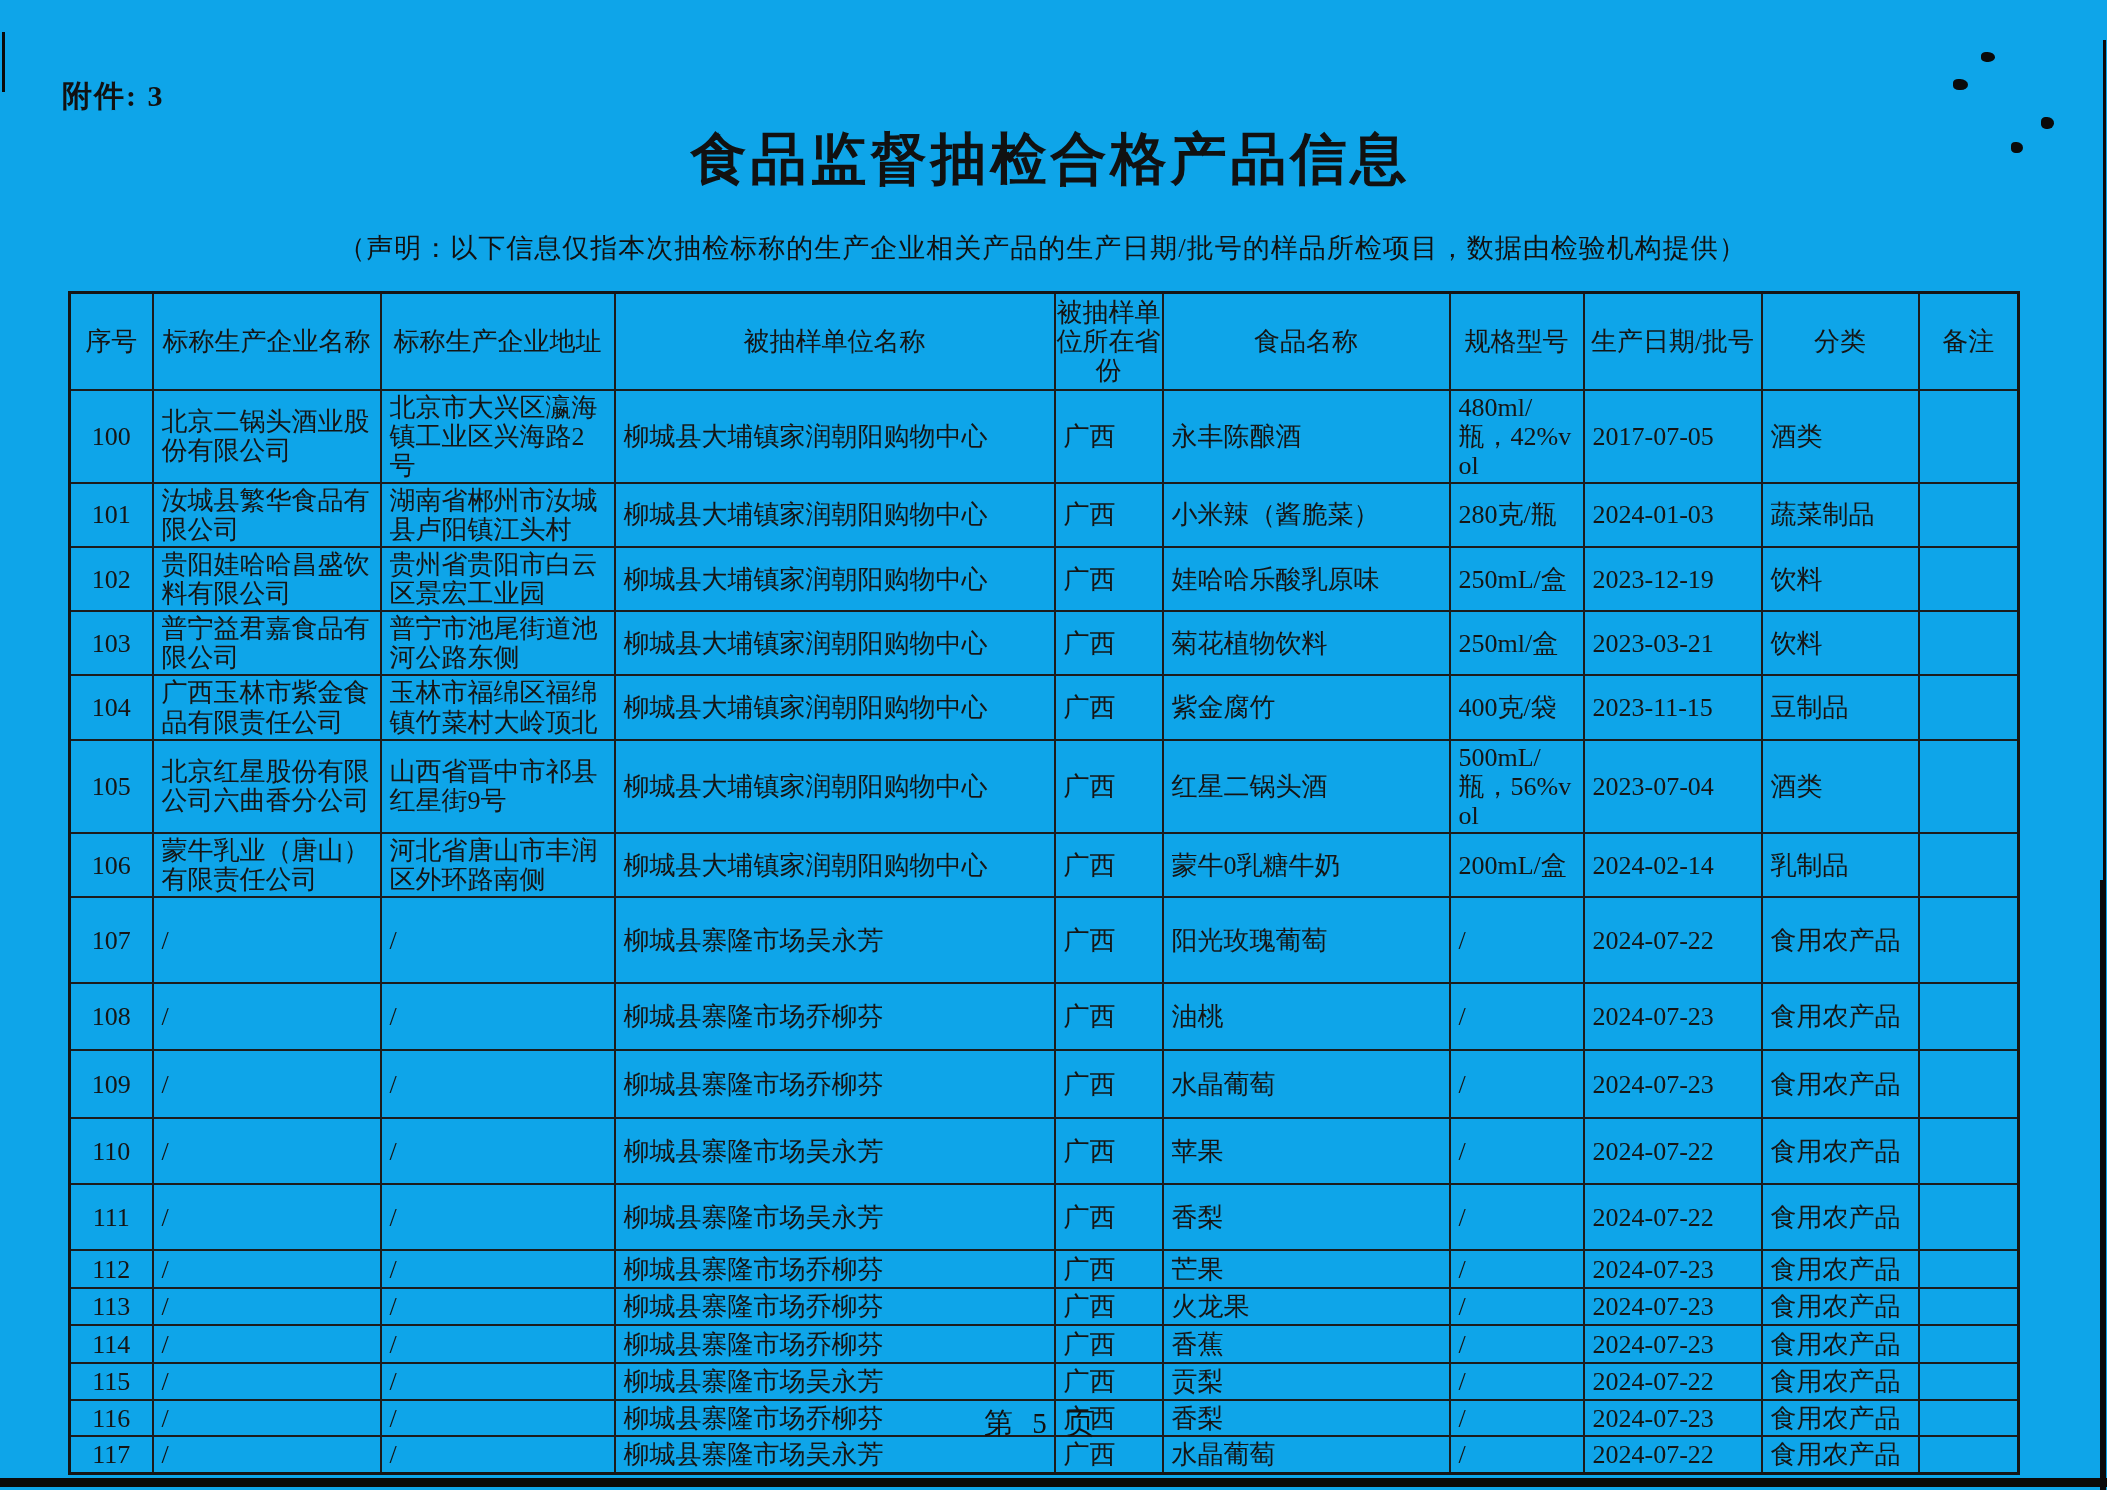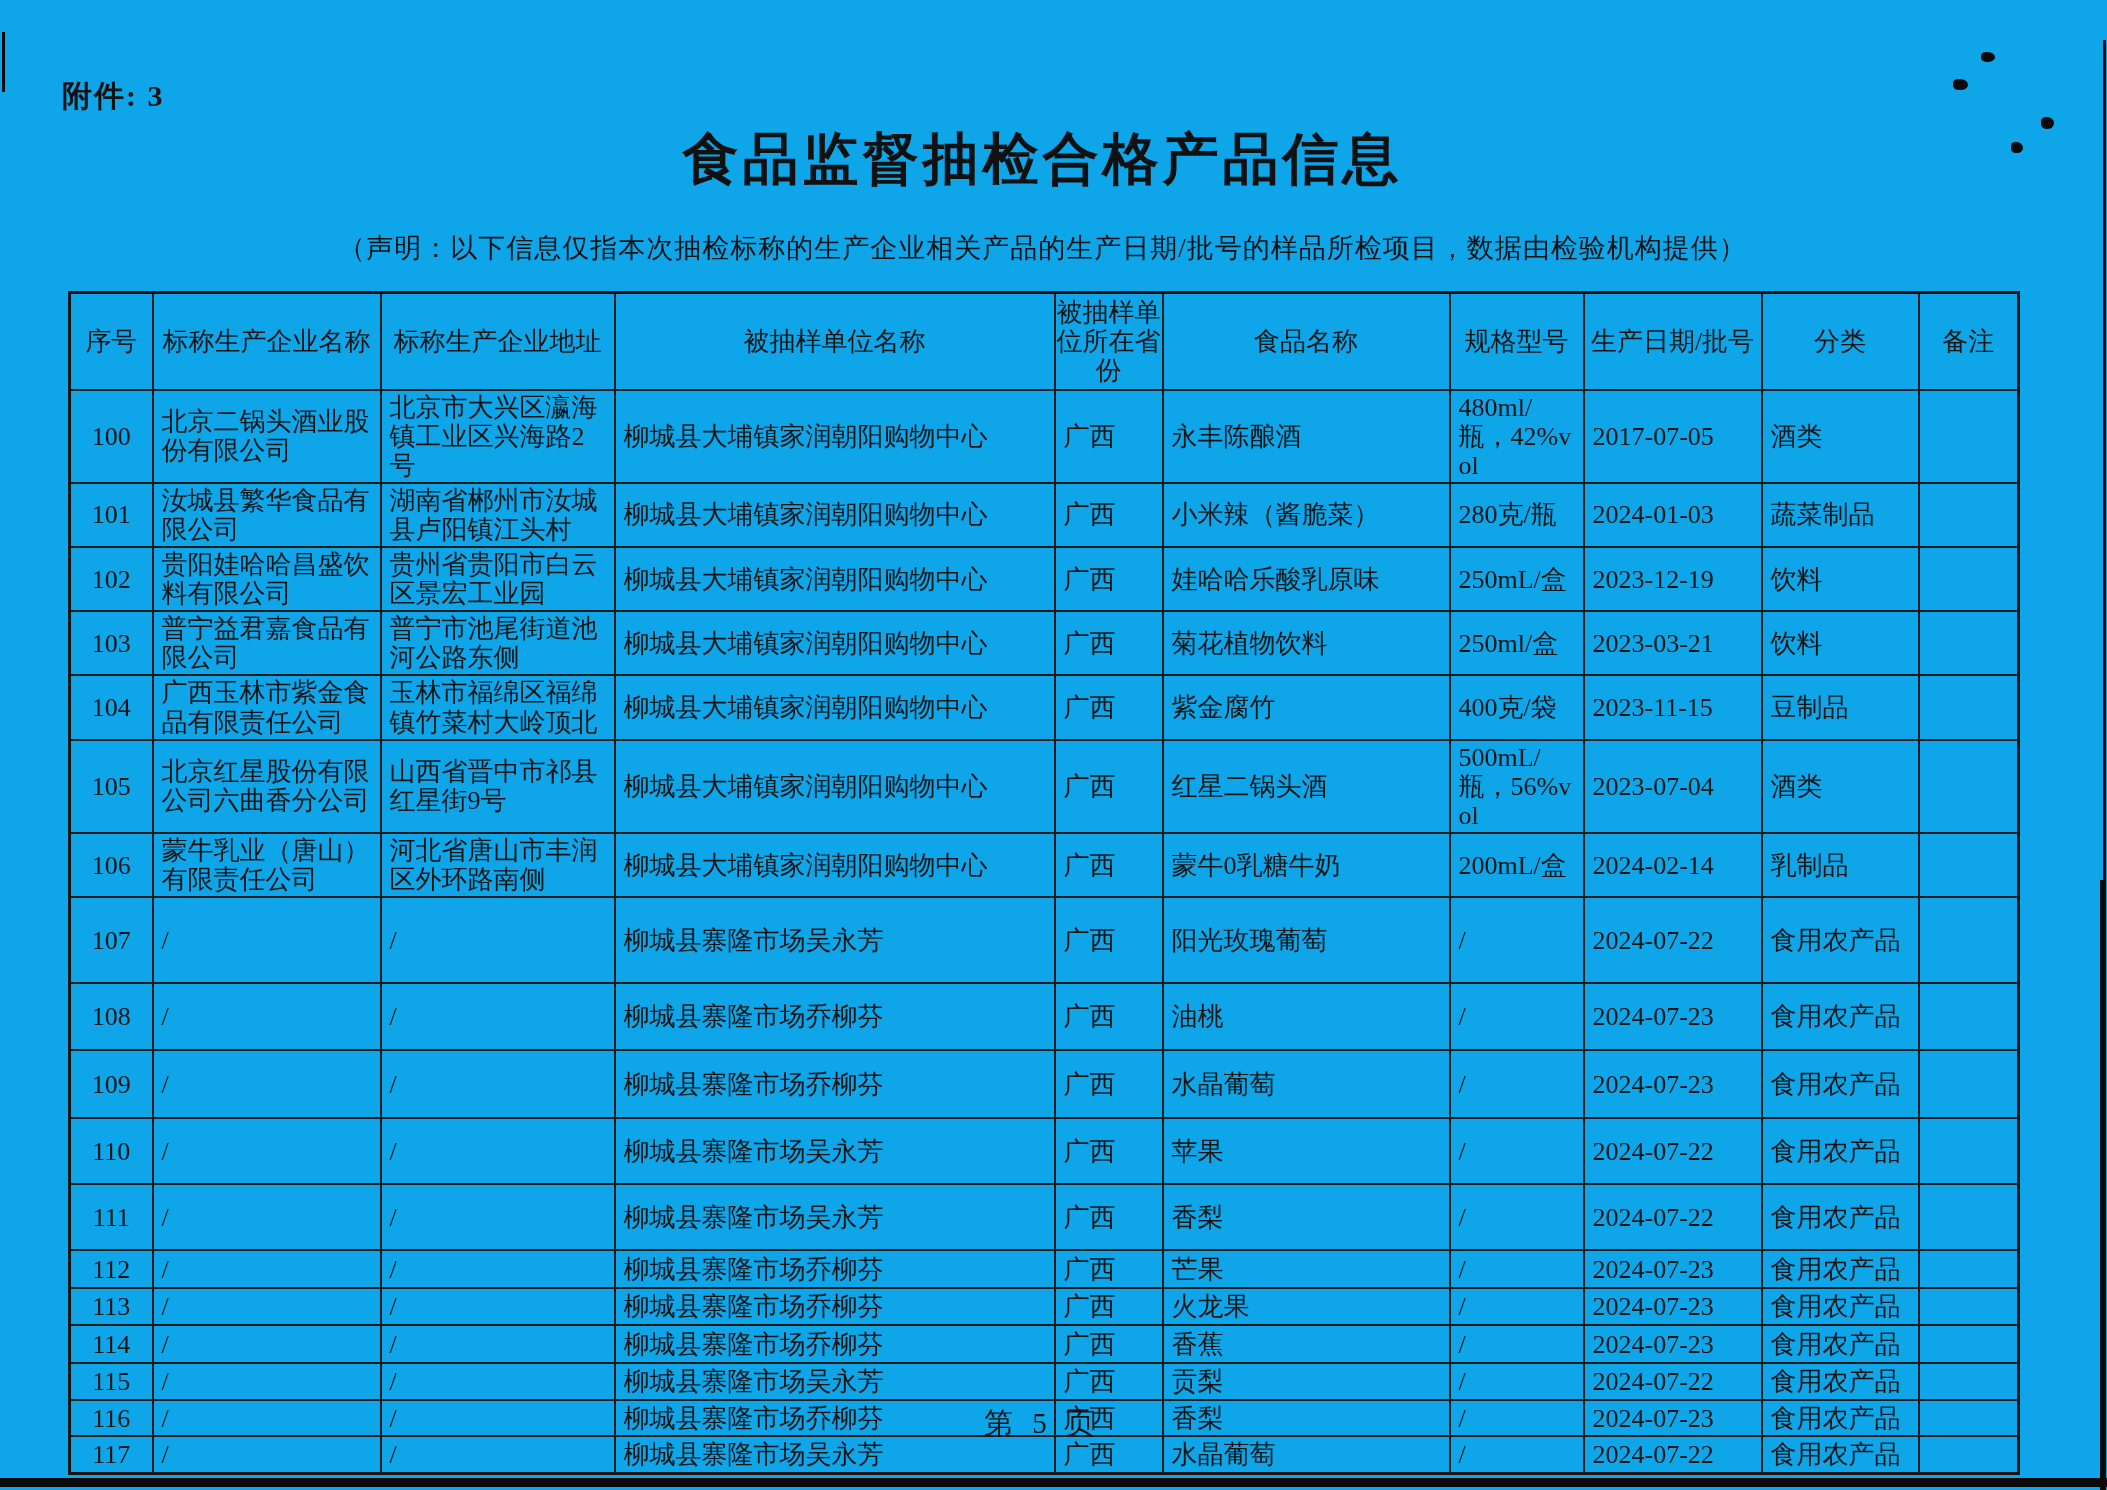--- a/index.html
+++ b/index.html
@@ -2,21 +2,21 @@
 <html><head>
 <meta charset="utf-8">
 <style>
   html,body{margin:0;padding:0;background:#777;}
   #page{
     position:relative;width:2107px;height:1490px;background:#0ea5e9;
     font-family:"Liberation Serif","DejaVu Serif",serif;color:#111;overflow:hidden;
   }
   
   .attachment{position:absolute;left:62px;top:76px;font-size:30px;font-weight:bold;letter-spacing:2px;}
-  .doc-title{position:absolute;left:0;top:122px;width:2085px;text-align:center;font-size:56px;font-weight:bold;letter-spacing:4px;}
+  .doc-title{position:absolute;left:8px;top:122px;width:2085px;text-align:center;font-size:56px;font-weight:bold;letter-spacing:4px;}
   .disclaimer{position:absolute;left:0;top:230px;width:2085px;text-align:center;font-size:27px;letter-spacing:1px;}
   .page-footer{position:absolute;left:0;top:1404px;width:2085px;text-align:center;font-size:29px;letter-spacing:6px;}
   
   .tbl-wrap{position:absolute;left:68px;top:291px;}
   table.products{border-collapse:collapse;table-layout:fixed;width:1949px;border:3px solid #151515;}
   table.products th,table.products td{
     border:2px solid #1c1c1c;vertical-align:middle;
     font-size:26px;line-height:1.12;padding:2px 8px;color:#151515;
     overflow:hidden;word-break:break-all;
   }

